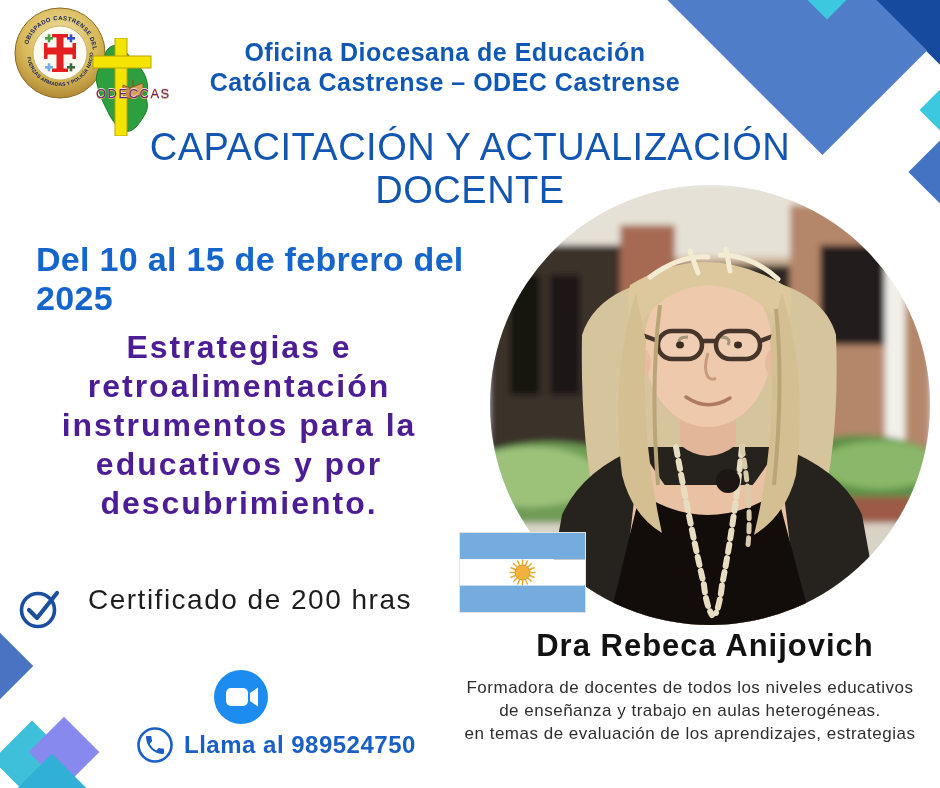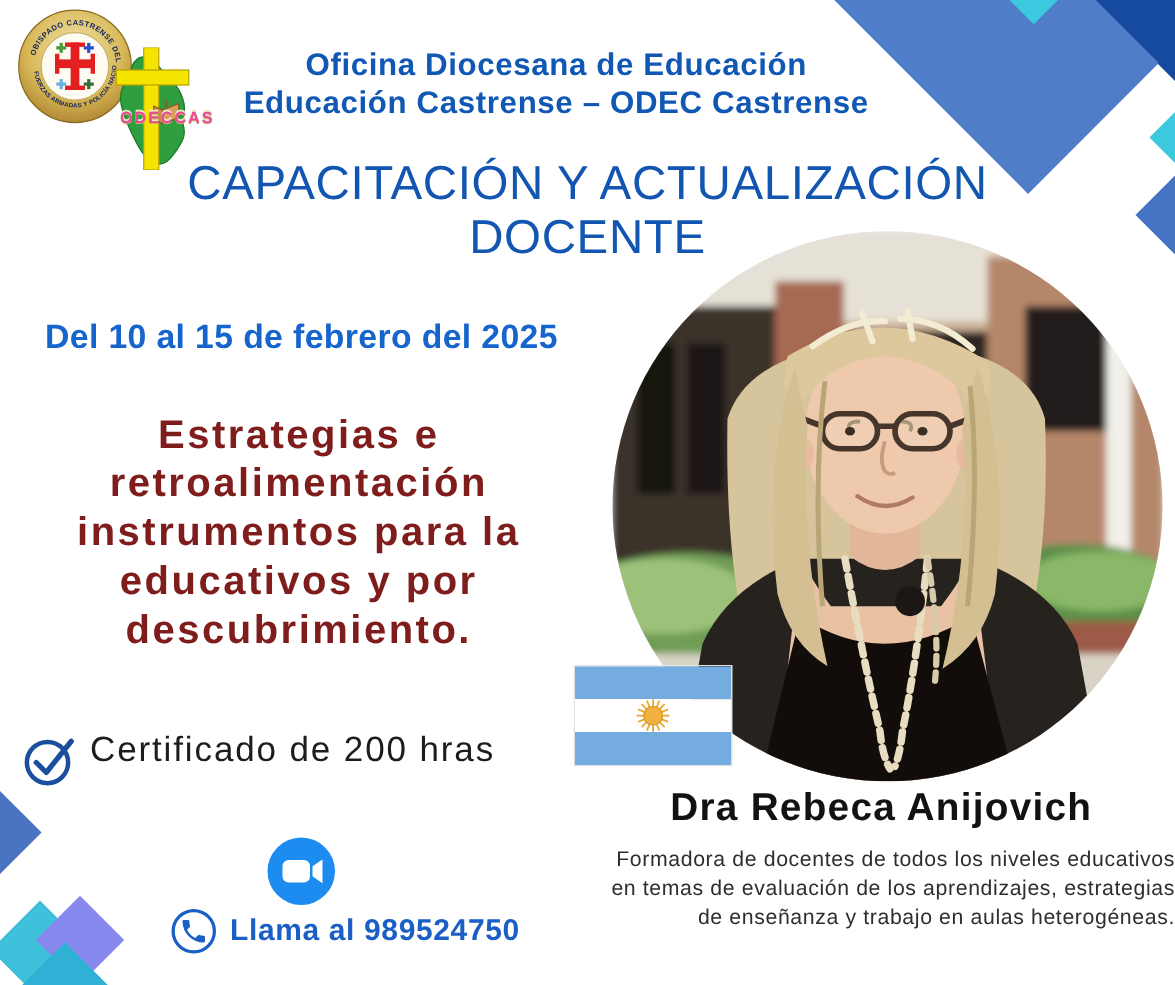--- a/index.html
+++ b/index.html
@@ -19,43 +19,43 @@
   .d-blue-left {left:-44px;top:634px;width:64px; height:64px; background:#4a73c2;z-index:1;}
   .d-teal-a    {left:4px;  top:732px;width:56px; height:56px; background:#3fc0da;z-index:2;}
   .d-peri      {left:39px; top:727px;width:50px; height:50px; background:#8789ee;z-index:3;}
   .d-teal-b    {left:20px; top:767px;width:64px; height:64px; background:#2fb0d4;z-index:4;}
   
   .org-header{left:180px;top:37px;width:530px;text-align:center;
     color:#1158b4;font-weight:bold;font-size:25px;line-height:30px;letter-spacing:.5px;z-index:5;}
   .main-title{left:20px;top:126px;width:900px;text-align:center;margin:0;
     color:#1356b2;font-weight:normal;font-size:38px;line-height:43px;letter-spacing:.5px;z-index:5;}
   .date-line{left:36px;top:240px;width:480px;color:#1565cd;font-weight:bold;
-    font-size:27px;letter-spacing:.3px;z-index:5;margin-top:14px;}
-  .topic{left:28px;top:328px;width:422px;text-align:center;color:#7f1d1d;
+    font-size:34px;letter-spacing:.3px;z-index:5;}
+  .topic{left:28px;top:328px;width:422px;text-align:center;color:#4c1d95;
     font-weight:bold;font-size:32px;line-height:39px;letter-spacing:2px;z-index:5;}
   
   .cert-row{left:16px;top:582px;width:430px;z-index:5;}
   .cert-icon{position:absolute;left:0;top:2px;}
-  .cert-text{margin-left:56px;color:#1d1d1d;font-size:28px;line-height:36px;letter-spacing:1.5px;}
+  .cert-text{margin-left:72px;color:#1d1d1d;font-size:28px;line-height:36px;letter-spacing:1.5px;}
   
   .zoom-badge{left:212px;top:668px;z-index:5;}
   .phone-row{left:136px;top:726px;z-index:5;display:flex;align-items:center;gap:10px;}
   .phone-text{color:#1a5fc6;font-weight:bold;font-size:24px;letter-spacing:.5px;}
   
   .photo{left:490px;top:185px;width:440px;height:440px;z-index:4;}
   .flag{left:460px;top:533px;width:125px;height:79px;z-index:6;box-shadow:0 0 0 1px #e3e3e3;}
   .speaker-name{left:455px;top:628px;width:500px;text-align:center;color:#121212;
     font-weight:bold;font-size:31px;letter-spacing:1px;z-index:5;}
-  .speaker-bio{left:440px;top:676px;width:500px;text-align:right;color:#2e2e2e;
+  .speaker-bio{left:440px;top:676px;width:500px;text-align:center;color:#2e2e2e;
     font-size:17px;line-height:23px;letter-spacing:.5px;z-index:5;}
   
   .seal{left:13px;top:6px;z-index:5;}
   .odeccas{left:86px;top:38px;z-index:5;}
-  .odeccas-label{left:96px;top:86px;z-index:6;font-weight:bold;font-size:13px;
-    letter-spacing:1.5px;color:#ec4899;text-shadow:0 1px 0 #cdb36a,0 -1px 0 #efe6c8;}
+  .odeccas-label{left:96px;top:86px;z-index:6;font-weight:normal;font-size:13px;
+    letter-spacing:1.5px;color:#701a75;text-shadow:0 1px 0 #cdb36a,0 -1px 0 #efe6c8;}
 </style>
 </head>
 <body>
 
 <div class="poster">
 
   <div class="deco d-dark"></div>
   <div class="deco d-med"></div>
   <div class="deco d-cyan-top"></div>
   <div class="deco d-cyan-right"></div>
@@ -116,21 +116,21 @@
     <g>
       <path d="M44,50 l13,-5 v11 l-13,5 z" fill="#d9a05a" stroke="#8a5a20" stroke-width="1"></path>
       <path d="M44,50 l-7,-3 v10 l7,4 z" fill="#c98c44" stroke="#8a5a20" stroke-width="1"></path>
       <line x1="47" y1="42" x2="47" y2="48" stroke="#8a5a20" stroke-width="1.5"></line>
     </g>
   </svg>
   <div class="abs odeccas-label">ODECCAS</div>
 
   <div class="abs org-header">
     <div>Oficina Diocesana de Educación</div>
-    <div>Educación Castrense – ODEC Castrense</div>
+    <div>Católica Castrense – ODEC Castrense</div>
   </div>
 
   <h1 class="abs main-title">
     <div>CAPACITACIÓN Y ACTUALIZACIÓN</div>
     <div>DOCENTE</div>
   </h1>
 
   <div class="abs date-line">Del 10 al 15 de febrero del 2025</div>
 
   <div class="abs topic">
@@ -253,17 +253,17 @@
         <line x1="-5" y1="12" x2="5" y2="-12"></line>
           <line x1="-12" y1="5" x2="12" y2="-5"></line>
       </g>
       <circle cx="0" cy="0" r="7.5" fill="#f0b13e" stroke="#d89a2a" stroke-width="1"></circle>
     </g>
   </svg>
 
   <div class="abs speaker-name">Dra Rebeca Anijovich</div>
   <div class="abs speaker-bio">
     <div>Formadora de docentes de todos los niveles educativos</div>
+    <div>de enseñanza y trabajo en aulas heterogéneas.</div>
     <div>en temas de evaluación de los aprendizajes, estrategias</div>
-    <div>de enseñanza y trabajo en aulas heterogéneas.</div>
   </div>
 
 </div>
 
 </body></html>

